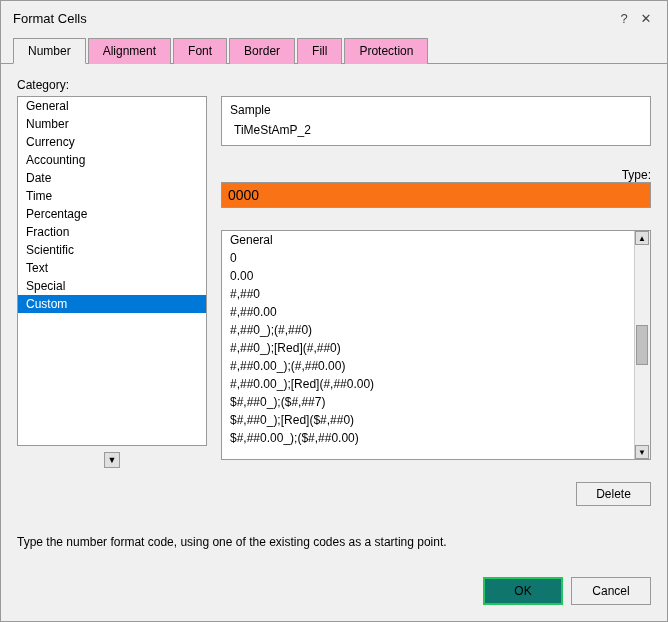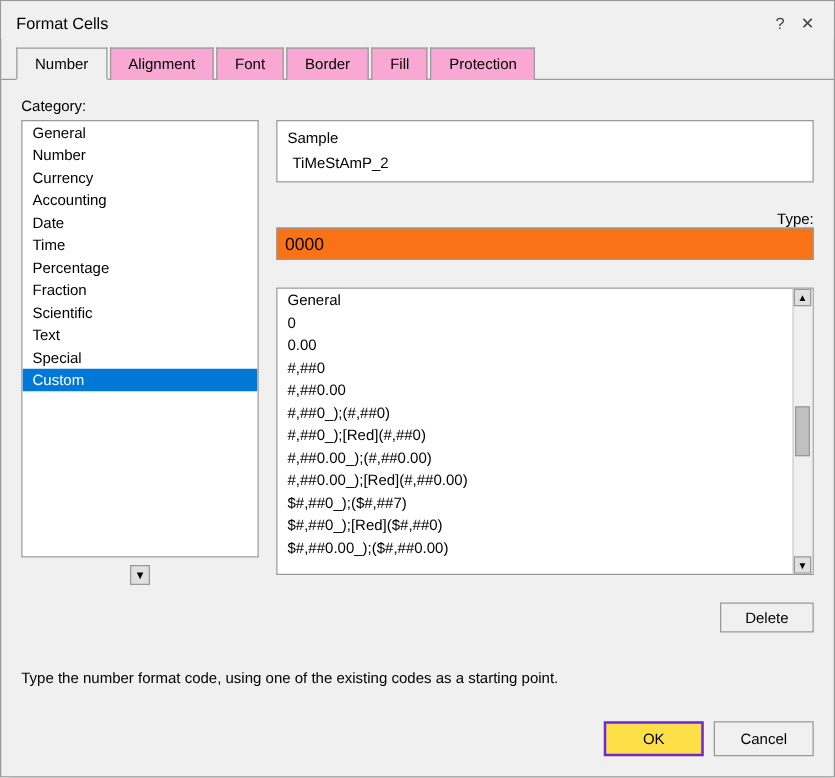--- a/index.html
+++ b/index.html
@@ -209,22 +209,22 @@
     .footer-btn {
       padding: 5px 20px;
       border: 1px solid #999;
       background: #f0f0f0;
       font-size: 12px;
       cursor: pointer;
       min-width: 80px;
     }
 
     .footer-btn.primary {
-      background: #fde047;
-      border: 2px solid #6d28d9;
+      background: #0f766e;
+      border: 2px solid #22c55e;
     }
 
     .cat-scroll {
       display: flex;
       flex-direction: column;
       align-items: center;
       margin-top: 6px;
     }
   </style>
 </head>

